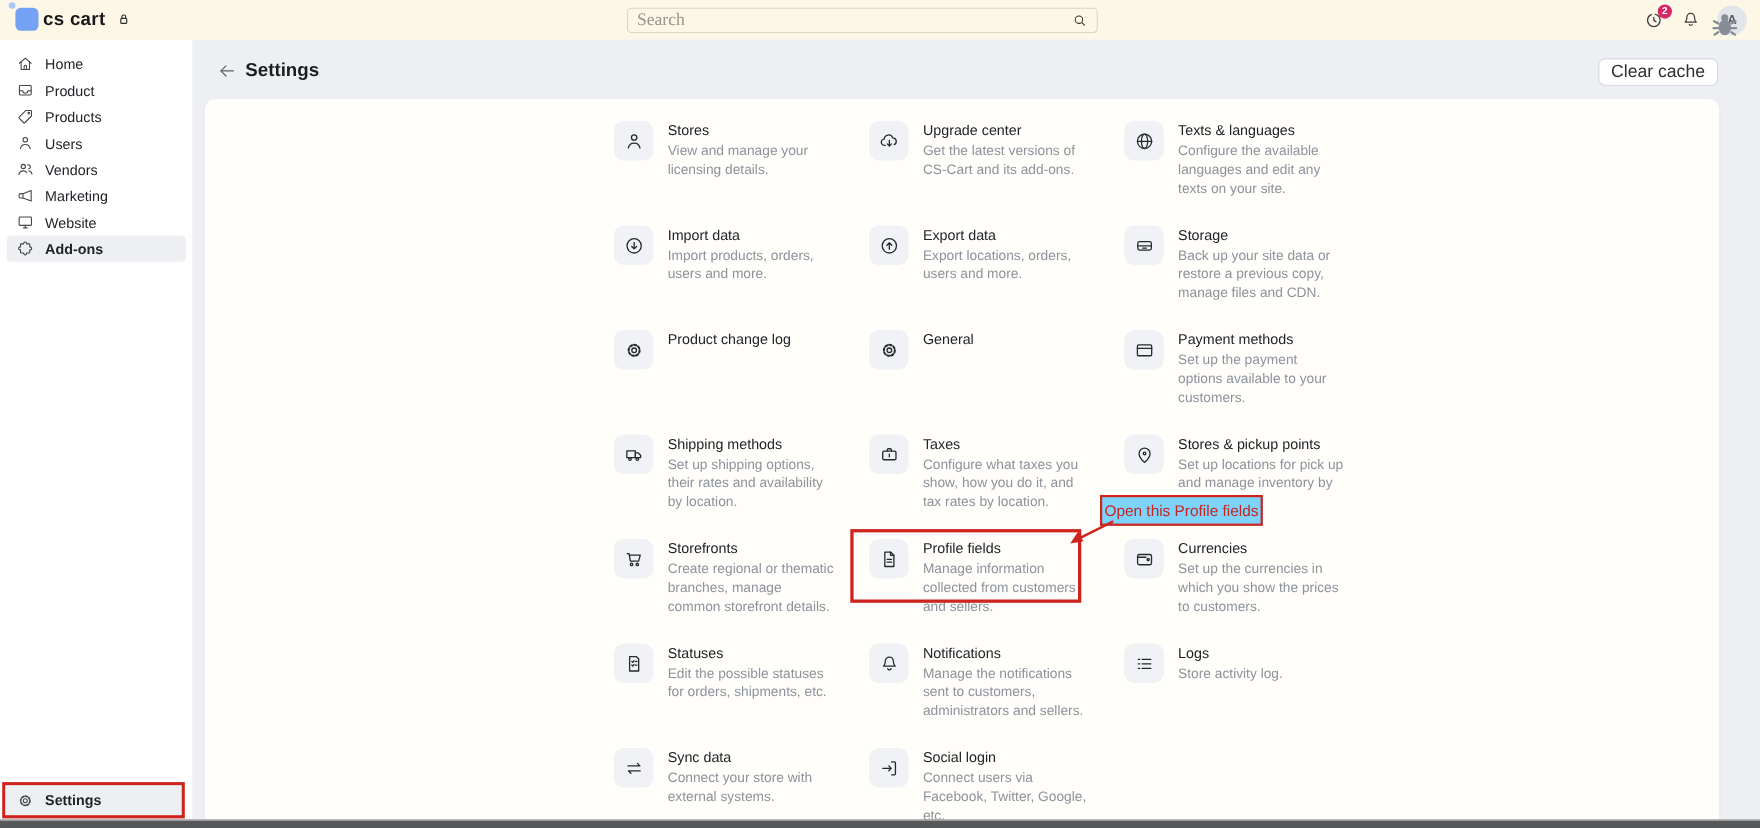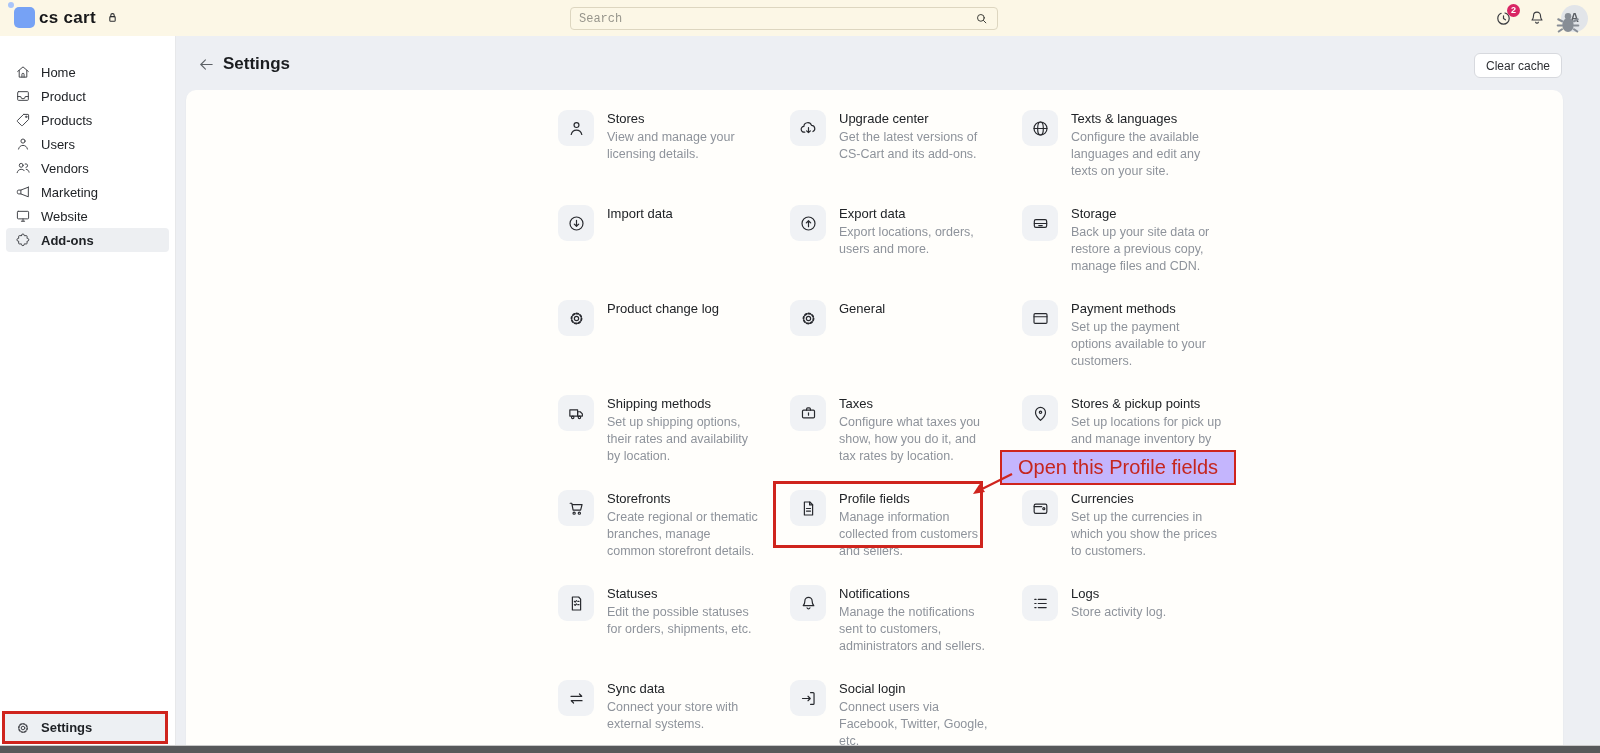--- a/index.html
+++ b/index.html
@@ -15,59 +15,59 @@
   .icon svg{width:100%;height:100%;}
 
   
   .topbar{position:absolute;top:0;left:0;right:0;height:36px;background:var(--cream);z-index:6;}
   .logo-wrap{position:absolute;left:14px;top:7px;display:flex;align-items:center;gap:4px;cursor:pointer;}
   .logo-square{width:21px;height:21px;border-radius:5px;background:var(--logo-blue);position:relative;}
   .logo-dot{position:absolute;left:-6px;top:-5px;width:6px;height:6px;border-radius:50%;background:#a9c5fa;}
   .logo-text{font-size:17px;font-weight:700;color:#17181a;letter-spacing:.3px;}
   .lock-btn{position:absolute;left:104px;top:9px;width:17px;height:17px;color:#2c2e31;cursor:pointer;}
   .searchbox{position:absolute;left:570px;top:7px;width:428px;height:23px;border:1px solid #ddd6c0;border-radius:4px;display:flex;align-items:center;background:var(--cream);}
-  .searchbox input{flex:1;border:none;outline:none;background:transparent;font-size:12px;color:#4d4c46;padding:0 8px;font-family:Liberation Mono, monospace;}
+  .searchbox input{flex:1;border:none;outline:none;background:transparent;font-size:16px;color:#4d4c46;padding:0 8px;font-family:Liberation Serif, serif;}
   .searchbox input::placeholder{color:#97958c;}
   .searchbox .icon{width:15px;height:15px;color:#33342f;margin-right:8px;}
   .top-right{position:absolute;right:12px;top:0;height:36px;display:flex;align-items:center;gap:15px;}
   .timer-wrap{position:relative;width:19px;height:19px;color:#3a3c40;cursor:pointer;}
   .badge{position:absolute;top:-5px;right:-7px;min-width:13px;height:13px;border-radius:7px;background:var(--badge);color:#fff;font-size:9px;font-weight:700;display:flex;align-items:center;justify-content:center;padding:0 3px;}
   .bell-wrap{width:18px;height:18px;color:#3a3c40;cursor:pointer;}
   .avatar{width:27px;height:27px;border-radius:50%;background:#e2e5e9;position:relative;display:flex;align-items:center;justify-content:center;font-size:12px;font-weight:700;color:#5a5e64;cursor:pointer;}
   .avatar .bug{position:absolute;width:30px;height:30px;left:-8px;top:3px;color:#878d95;}
 
   
   .sidebar{position:absolute;top:36px;left:0;width:176px;bottom:8px;background:#fff;border-right:1px solid #e7e8ea;z-index:5;}
-  .nav{padding-top:24px;}
+  .nav{padding-top:10px;}
   .nav-item{display:flex;align-items:center;gap:10px;height:24px;margin:0 6px;padding:0 9px;border-radius:4px;font-size:13px;color:#202327;cursor:pointer;}
   .nav-item .icon{width:16px;height:16px;color:#44464b;flex:0 0 16px;}
   .nav-item.active{background:#edeff2;font-weight:700;}
   .settings-box{position:absolute;left:2px;right:7px;bottom:1px;border:3px solid var(--red);}
   .settings-item{display:flex;align-items:center;gap:10px;height:27px;padding:0 10px;background:#edf0f3;font-size:13px;font-weight:600;color:#1e2125;cursor:pointer;}
   .settings-item .icon{width:16px;height:16px;color:#44464b;flex:0 0 16px;}
 
   
   .main-head{position:absolute;left:176px;right:0;top:36px;height:54px;}
   .back-btn{position:absolute;left:22px;top:20px;width:17px;height:17px;color:#5c6065;cursor:pointer;}
   .page-title{position:absolute;left:47px;top:18px;font-size:17px;font-weight:700;color:#1b1d20;}
-  .clear-cache{position:absolute;right:38px;top:17px;height:25px;padding:0 11px;background:#fff;border:1px solid #d7d9de;border-radius:6px;font-size:12px;color:#2d2f33;display:flex;align-items:center;cursor:pointer;}
+  .clear-cache{position:absolute;right:38px;top:17px;height:25px;padding:0 11px;background:#fff;border:1px solid #d7d9de;border-radius:6px;font-size:16px;color:#2d2f33;display:flex;align-items:center;cursor:pointer;}
 
   
   .card{position:absolute;left:186px;top:90px;width:1377px;bottom:8px;background:#fffefb;border-radius:10px 10px 0 0;box-shadow:0 1px 2px rgba(40,44,50,.05);}
   .grid{position:absolute;left:372px;top:20px;display:grid;grid-template-columns:232px 232px 232px;grid-auto-rows:95px;}
   .g-item{display:flex;gap:13px;align-items:flex-start;cursor:pointer;}
   .g-iconbox{width:36px;height:36px;border-radius:9px;background:#f0f2f5;display:flex;align-items:center;justify-content:center;color:#27292e;flex:0 0 36px;}
   .g-iconbox .icon{width:19px;height:19px;}
   .g-text{width:152px;}
   .g-title{font-size:13px;color:#202327;margin:1px 0 3px;}
   .g-desc{font-size:12.5px;color:#8e939b;line-height:1.37;}
 
   
   .red-box{position:absolute;left:587px;top:391px;width:210px;height:67px;border:3px solid var(--red);pointer-events:none;}
-  .callout{position:absolute;left:814px;top:360px;border:2px solid var(--red);background:#c4b5fd;color:#c5261f;padding:4px 16px;font-size:20px;white-space:nowrap;pointer-events:none;}
+  .callout{position:absolute;left:814px;top:360px;border:2px solid var(--red);background:#7dd3fc;color:#c5261f;padding:4px 2px;font-size:14px;white-space:nowrap;pointer-events:none;}
   .arrow-svg{position:absolute;left:780px;top:381px;width:50px;height:28px;color:var(--red);pointer-events:none;}
 
   .bottom-bar{position:absolute;left:0;right:0;bottom:0;height:8px;background:#57585a;border-top:1px solid #c9c9c9;z-index:10;}
 </style>
 </head>
 <body>
 
 <div class="topbar">
   <div class="logo-wrap">
     <span class="logo-square">
@@ -269,20 +269,21 @@
         <span class="g-iconbox">
           <span class="icon">
             <svg viewBox="0 0 24 24" fill="none" stroke="currentColor" stroke-width="1.5" stroke-linecap="round" stroke-linejoin="round">
               <circle cx="12" cy="12" r="8.2"></circle>
               <path d="M12 8v7.4M9.2 12.7l2.8 2.8 2.8-2.8"></path>
             </svg>
           </span>
         </span>
         <span class="g-text">
           <div class="g-title">Import data</div>
+          <div class="g-desc">Import products, orders, users and more.</div>
         </span>
       </div>
       <div class="g-item">
         <span class="g-iconbox">
           <span class="icon">
             <svg viewBox="0 0 24 24" fill="none" stroke="currentColor" stroke-width="1.5" stroke-linecap="round" stroke-linejoin="round">
               <circle cx="12" cy="12" r="8.2"></circle>
               <path d="M12 16V8.6M9.2 11.3 12 8.5l2.8 2.8"></path>
             </svg>
           </span>

